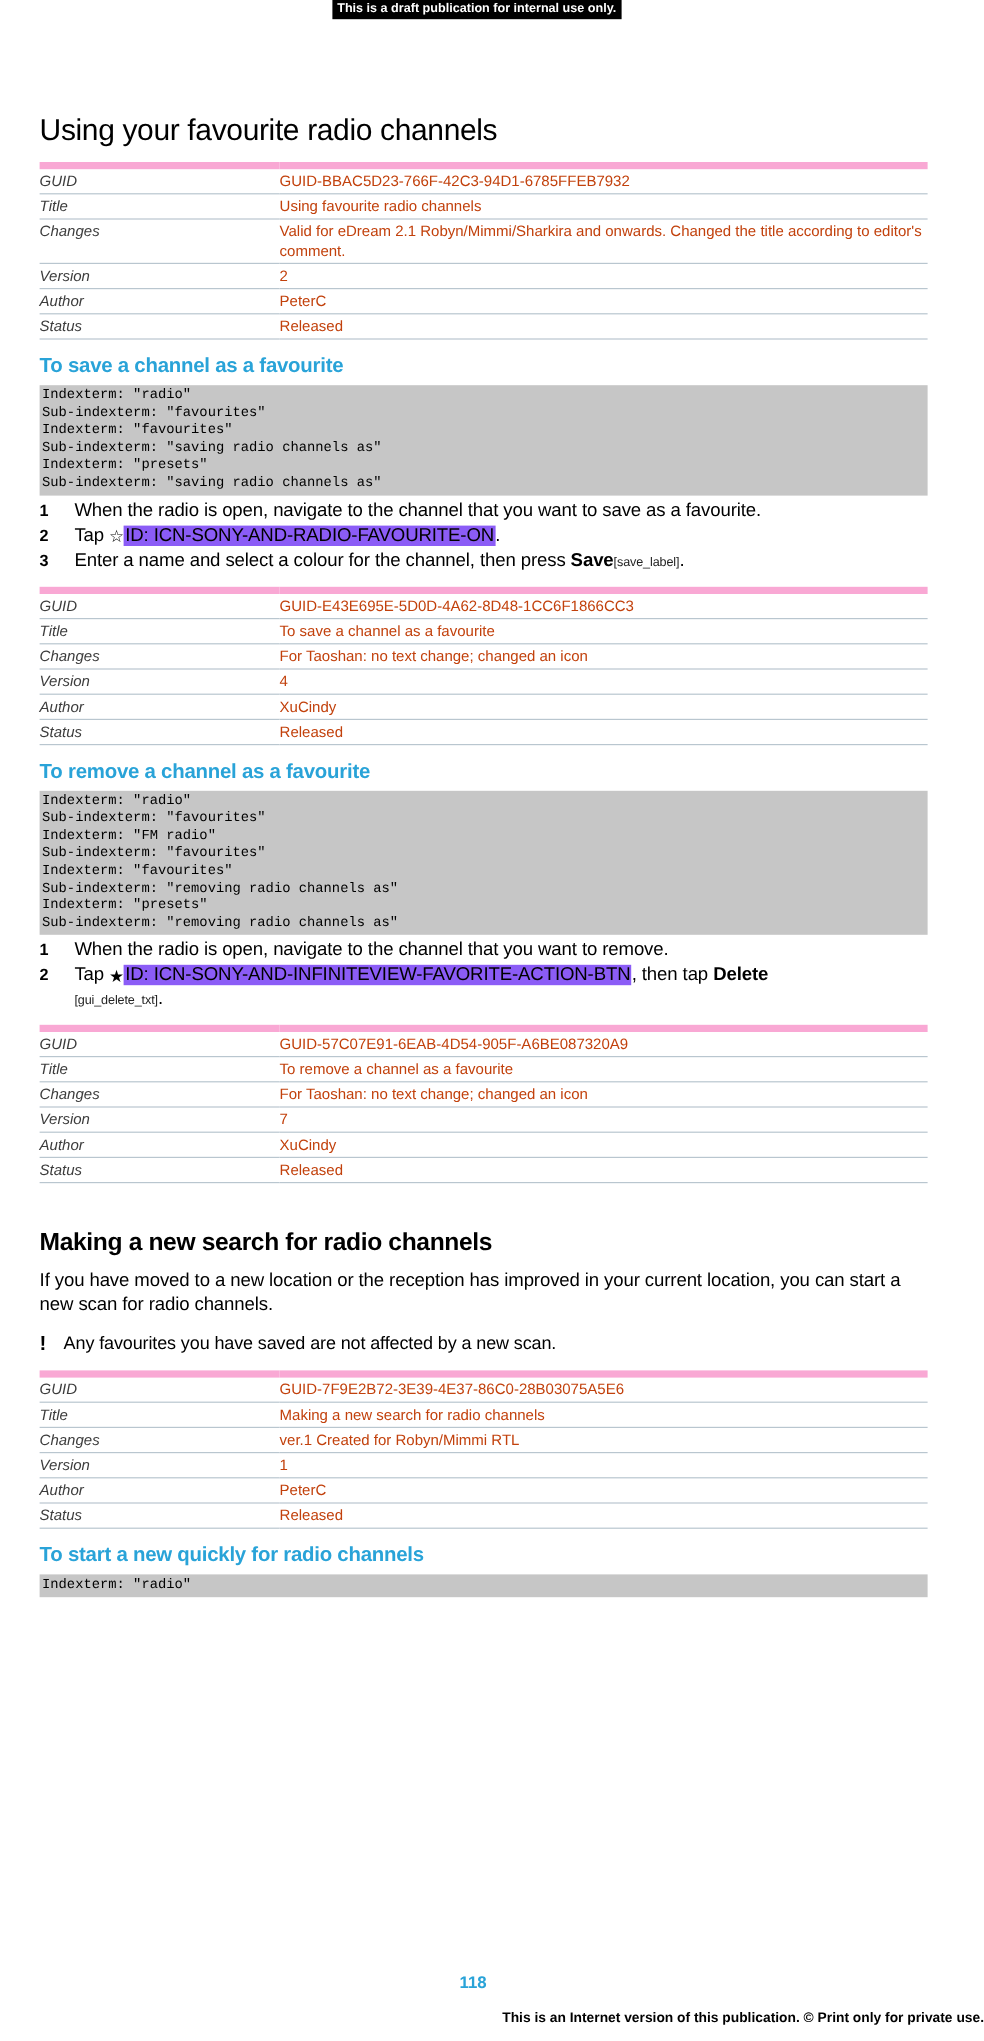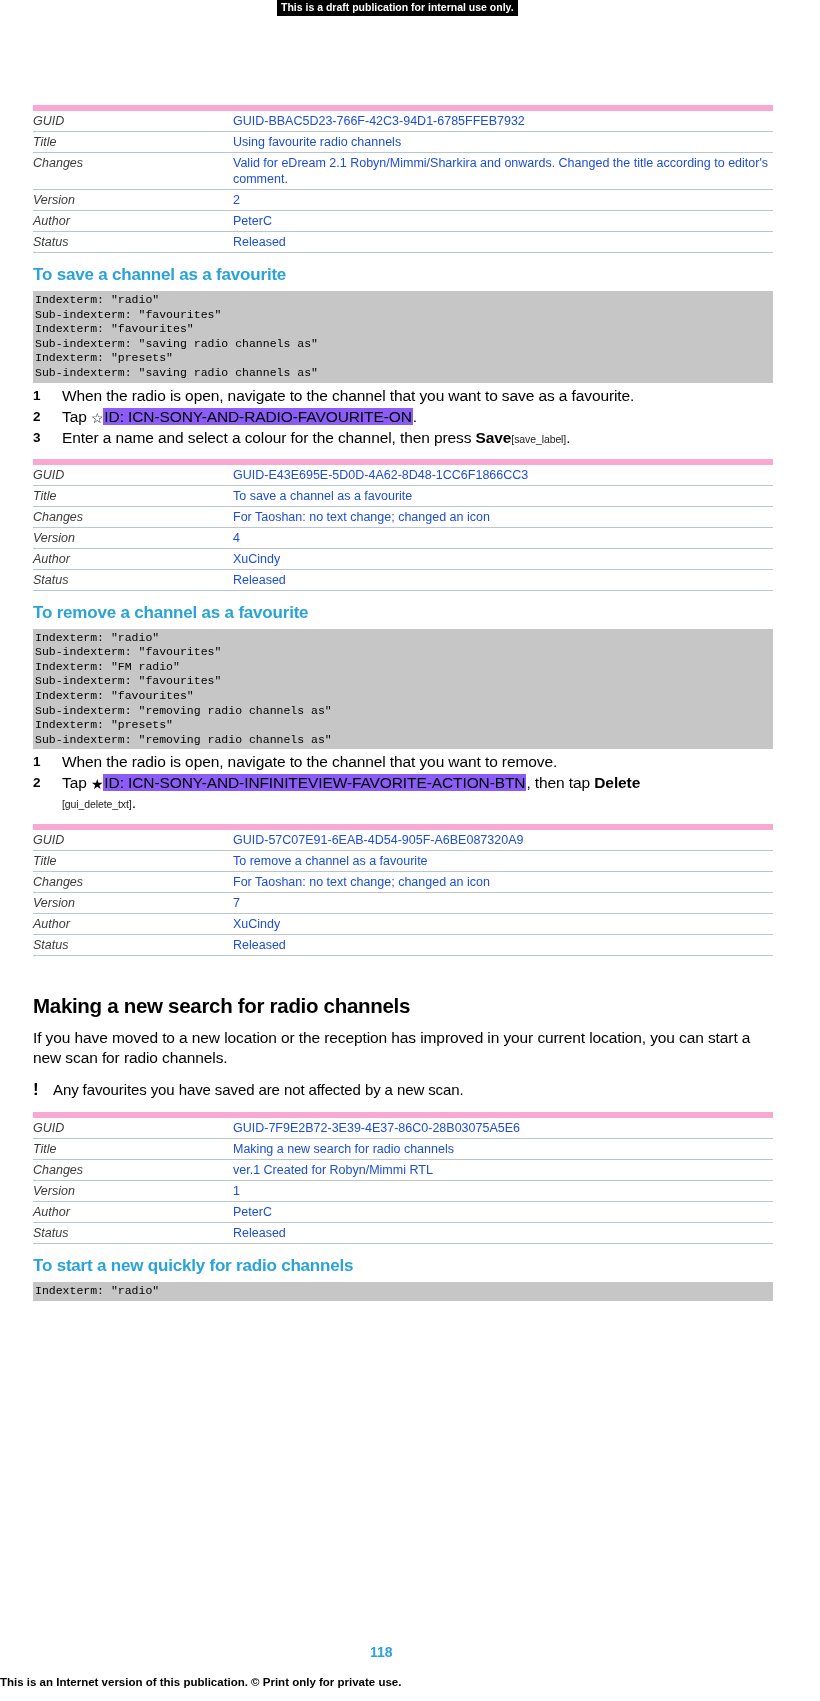--- a/index.html
+++ b/index.html
@@ -67,21 +67,21 @@
     border-collapse: collapse;
     margin: 10px 0 12px 0;
     table-layout: fixed;
   }
   table.meta td {
     font-size: 12.5px;
     padding: 2px 0 2px 0;
     border-bottom: 1px solid #b9c6cf;
     vertical-align: top;
     line-height: 16px;
-    color: #1d4ed8;
+    color: #c2410c;
   }
   table.meta td.key {
     width: 200px;
     font-style: italic;
     color: #3c3c3c;
   }
   table.meta tr:first-child td { border-top: 6px solid #f9a8d4; }
   .indexterms {
     background: #c6c6c6;
     font-family: "Liberation Mono", monospace;
@@ -144,46 +144,47 @@
     text-align: left;
   }
   .note-text {
     font-size: 15px;
     line-height: 20px;
     letter-spacing: -0.1px;
   }
   .spacer-lg { height: 26px; }
   .page-number {
     position: absolute;
-    left: 370px;
+    left: 383px;
     top: 1644px;
     font-size: 14px;
     font-weight: bold;
     color: #29a3d8;
   }
   .footer {
     position: absolute;
     left: 0;
     top: 1676px;
     width: 820px;
-    text-align: left;
+    text-align: right;
     font-size: 11.5px;
     font-weight: bold;
     color: #000;
   }
 </style>
 </head>
 <body>
 
 <div class="page">
 
   <div class="draft-banner">This is a draft publication for internal use only.</div>
 
   <div class="content">
 
+    <h1 class="doc-h1">Using your favourite radio channels</h1>
 
     <table class="meta">
       <tbody>
           <tr>
         <td class="key">GUID</td>
         <td>GUID-BBAC5D23-766F-42C3-94D1-6785FFEB7932</td>
       </tr>
       <tr>
         <td class="key">Title</td>
         <td>Using favourite radio channels</td>

